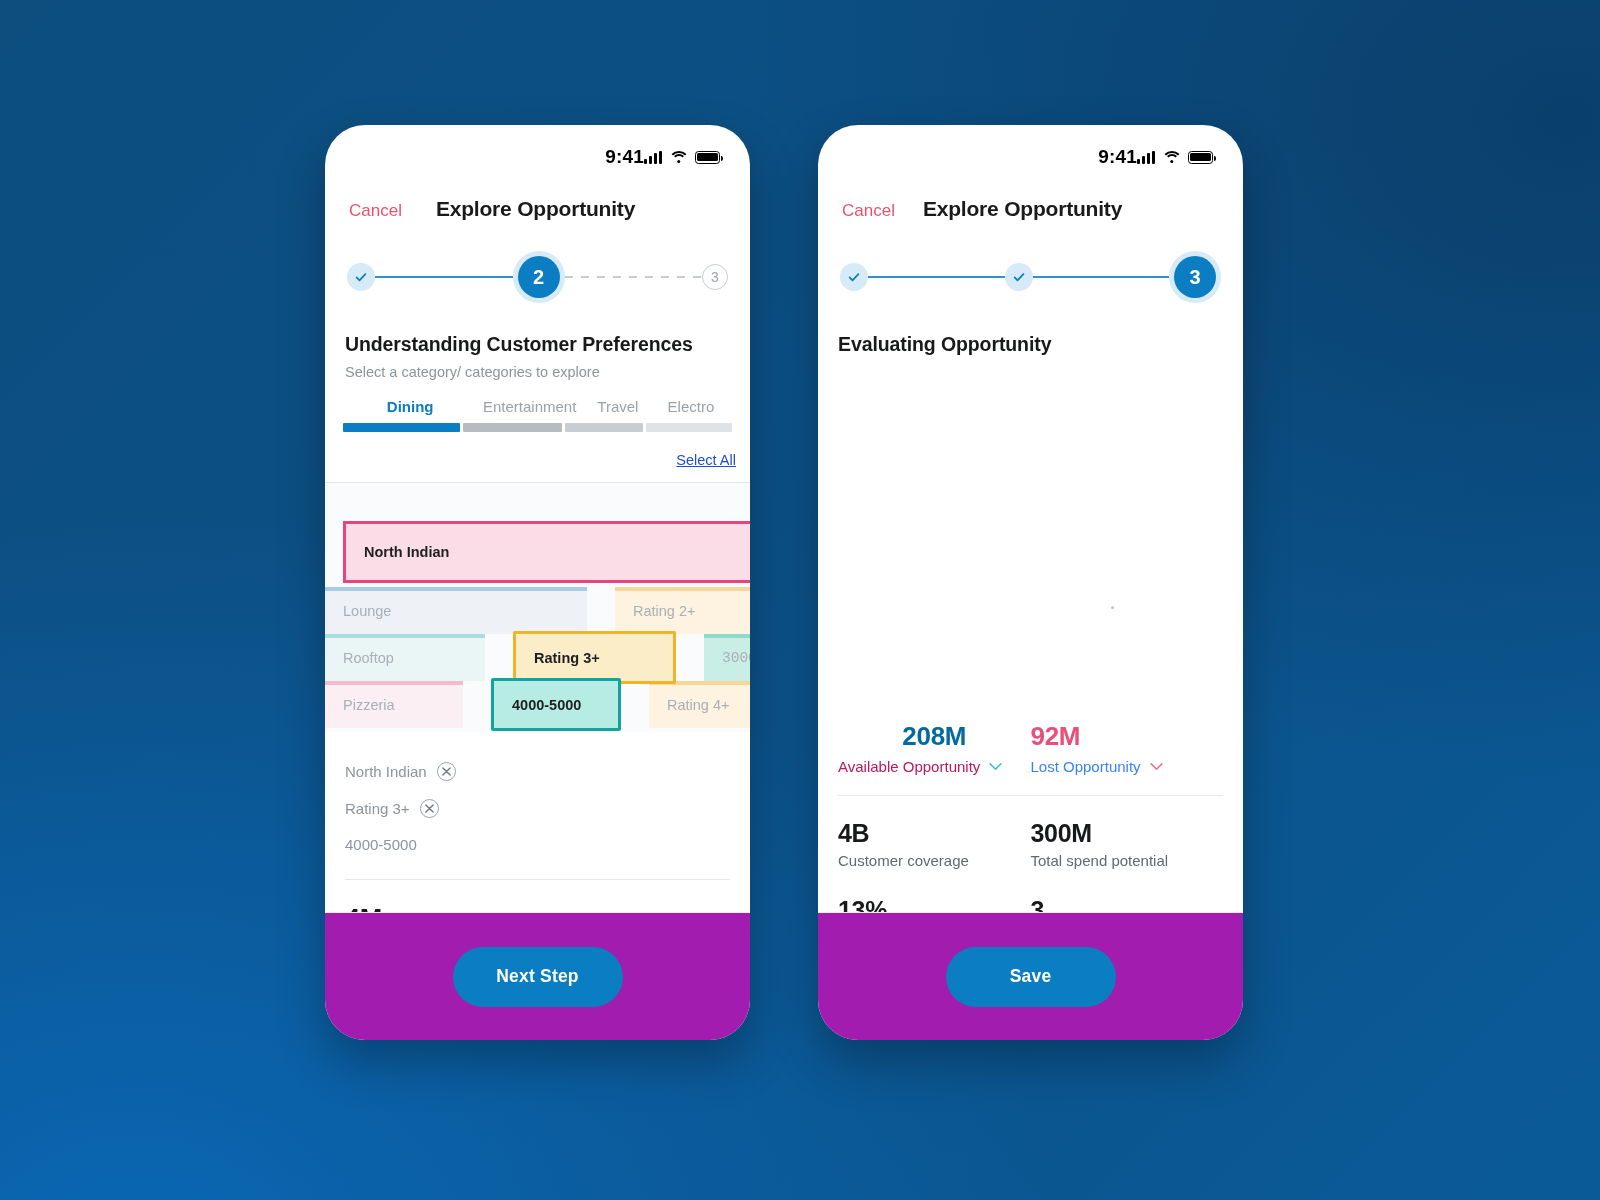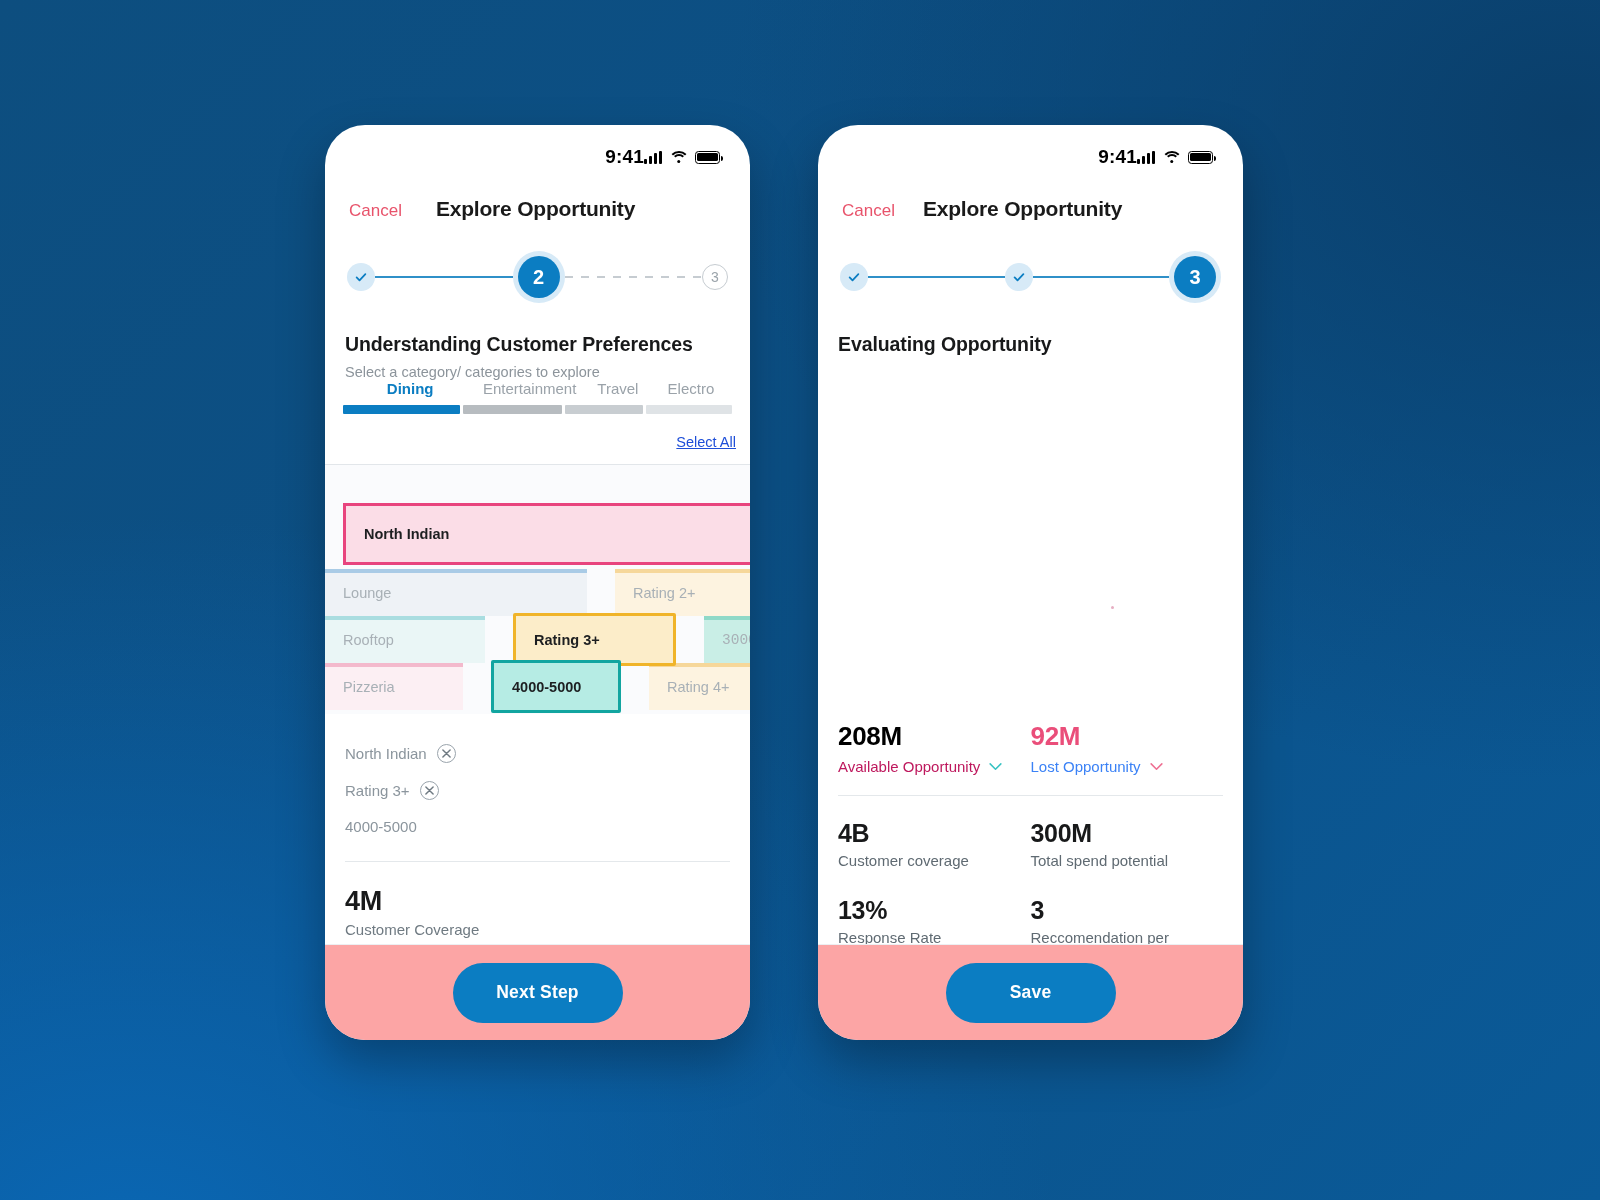--- a/index.html
+++ b/index.html
@@ -94,21 +94,21 @@
     background-image: linear-gradient(to right, #c6ccd1 0 8px, transparent 8px 16px);
     background-size: 16px 1.5px; background-repeat: repeat-x; height: 1.5px;
   }
 
   
   .section { padding: 30px 20px 0 20px; }
   .sec-title { font-size: 19.5px; font-weight: 700; color: #18191a; letter-spacing: -.1px; }
   .sec-sub { font-size: 14.5px; color: #8c949b; margin-top: 8px; }
 
   
-  .tabs-wrap { position: relative; }
+  .tabs-wrap { margin-top: 18px; position: relative; }
   .tabs { display: flex; padding: 0 20px; gap: 0; }
   .tab {
     font-size: 15px; color: #9aa2a9; white-space: nowrap;
     cursor: pointer; background:none; border:none; font-family:inherit;
     text-align: center; padding: 0 0 8px 0;
   }
   .tab.active { color: #0b7dc2; font-weight: 700; }
   .tab-t0 { width: 150px; }
   .tab-t1 { width: 125px; }
   .tab-t2 { width: 78px; }
@@ -204,35 +204,35 @@
   .x-circle svg { width: 9px; height: 9px; }
 
   
   .divider { height:1px; background:#e4e8eb; margin: 26px 20px 0 20px; }
   .coverage { padding: 24px 20px 0 20px; }
   .cov-num { font-size: 27px; font-weight: 700; color:#18191a; letter-spacing:-.3px; }
   .cov-lbl { font-size: 15px; color:#6f7a82; margin-top: 4px; }
 
   
   .action {
-    position:absolute; left:0; right:0; bottom: 0; height: 96px;
-    background:#fca5a5; border-top: 1px solid #eceff2;
+    position:absolute; left:0; right:0; bottom: 0; height: 128px;
+    background:#a21caf; border-top: 1px solid #eceff2;
     display:flex; align-items:center; justify-content:center;
   }
   .primary-btn {
     width: 170px; height: 60px; border-radius: 30px;
     background:#0b7dc2; color:#fff; font-size: 17.5px; font-weight: 700;
     border:none; cursor:pointer; font-family:inherit; letter-spacing:.2px;
   }
 
   
   .metrics-top { position:absolute; left:0; right:0; top: 596px; padding: 0 20px; display:flex; }
   .mt-col { flex: 1 1 50%; }
   .mt-num { font-size: 26px; font-weight: 700; letter-spacing:-.3px; }
-  .mt-num.teal { color:#000000; }
+  .mt-num.teal { color:#0369a1;text-align:center; }
   .mt-num.pink { color:#ea4e7a; }
   .mt-lbl { font-size: 15px; margin-top: 6px; display:flex; align-items:center; gap: 9px; }
   .mt-lbl.teal { color:#be185d; }
   .mt-lbl.pink { color:#3b82f6; }
   .chev { width: 13px; height: 8px; flex:0 0 auto; }
   .metrics-div { position:absolute; left: 20px; right: 20px; top: 670px; height:1px; background:#e4e8eb; }
   .metrics-grid {
     position:absolute; left:0; right:0; top: 694px; padding: 0 20px;
     display:grid; grid-template-columns: 1fr 1fr; row-gap: 25px;
   }

